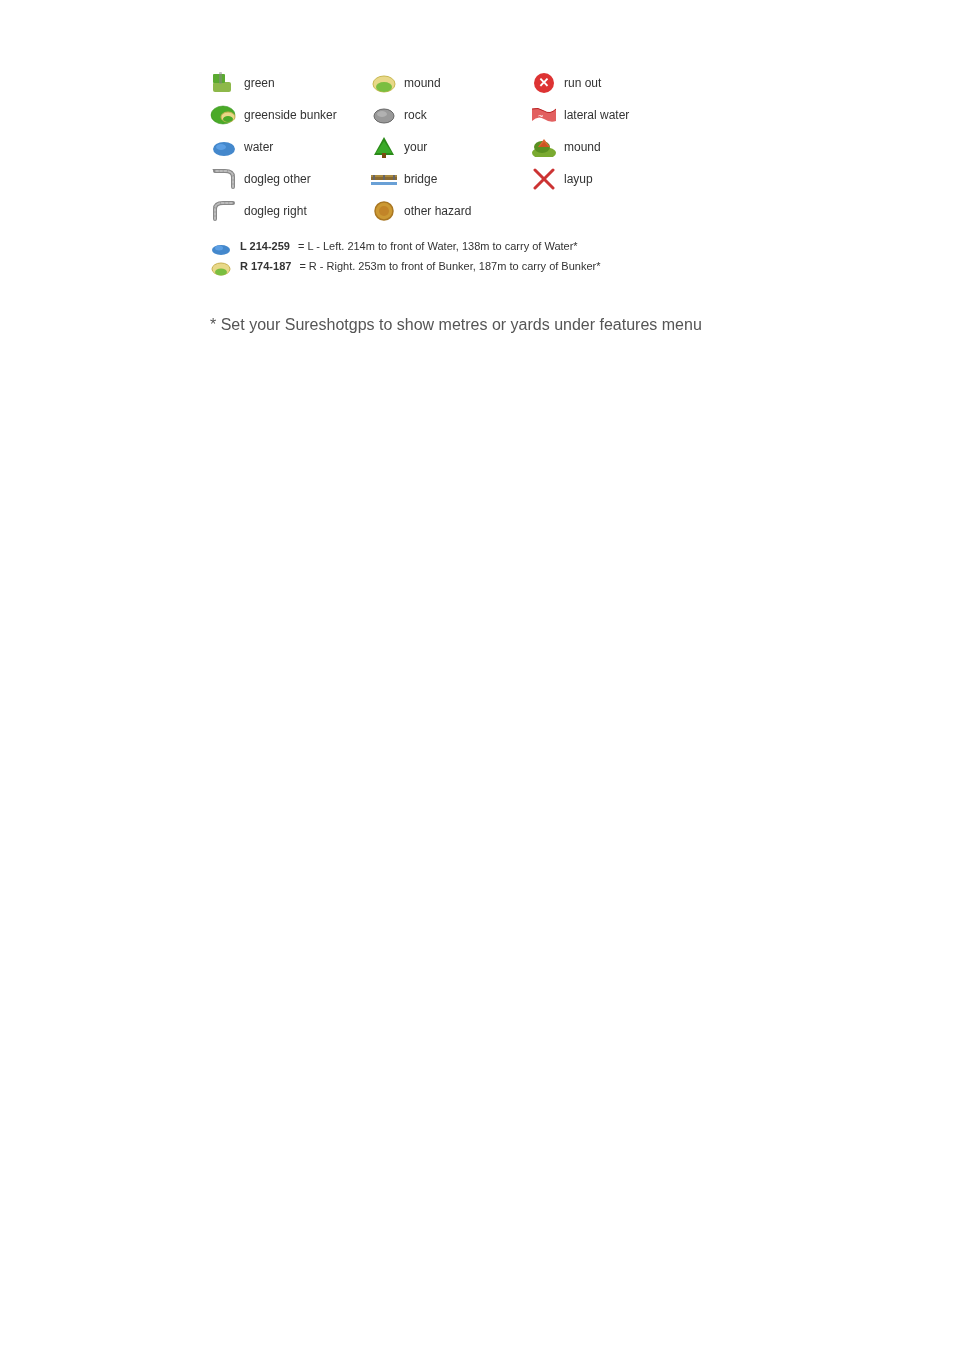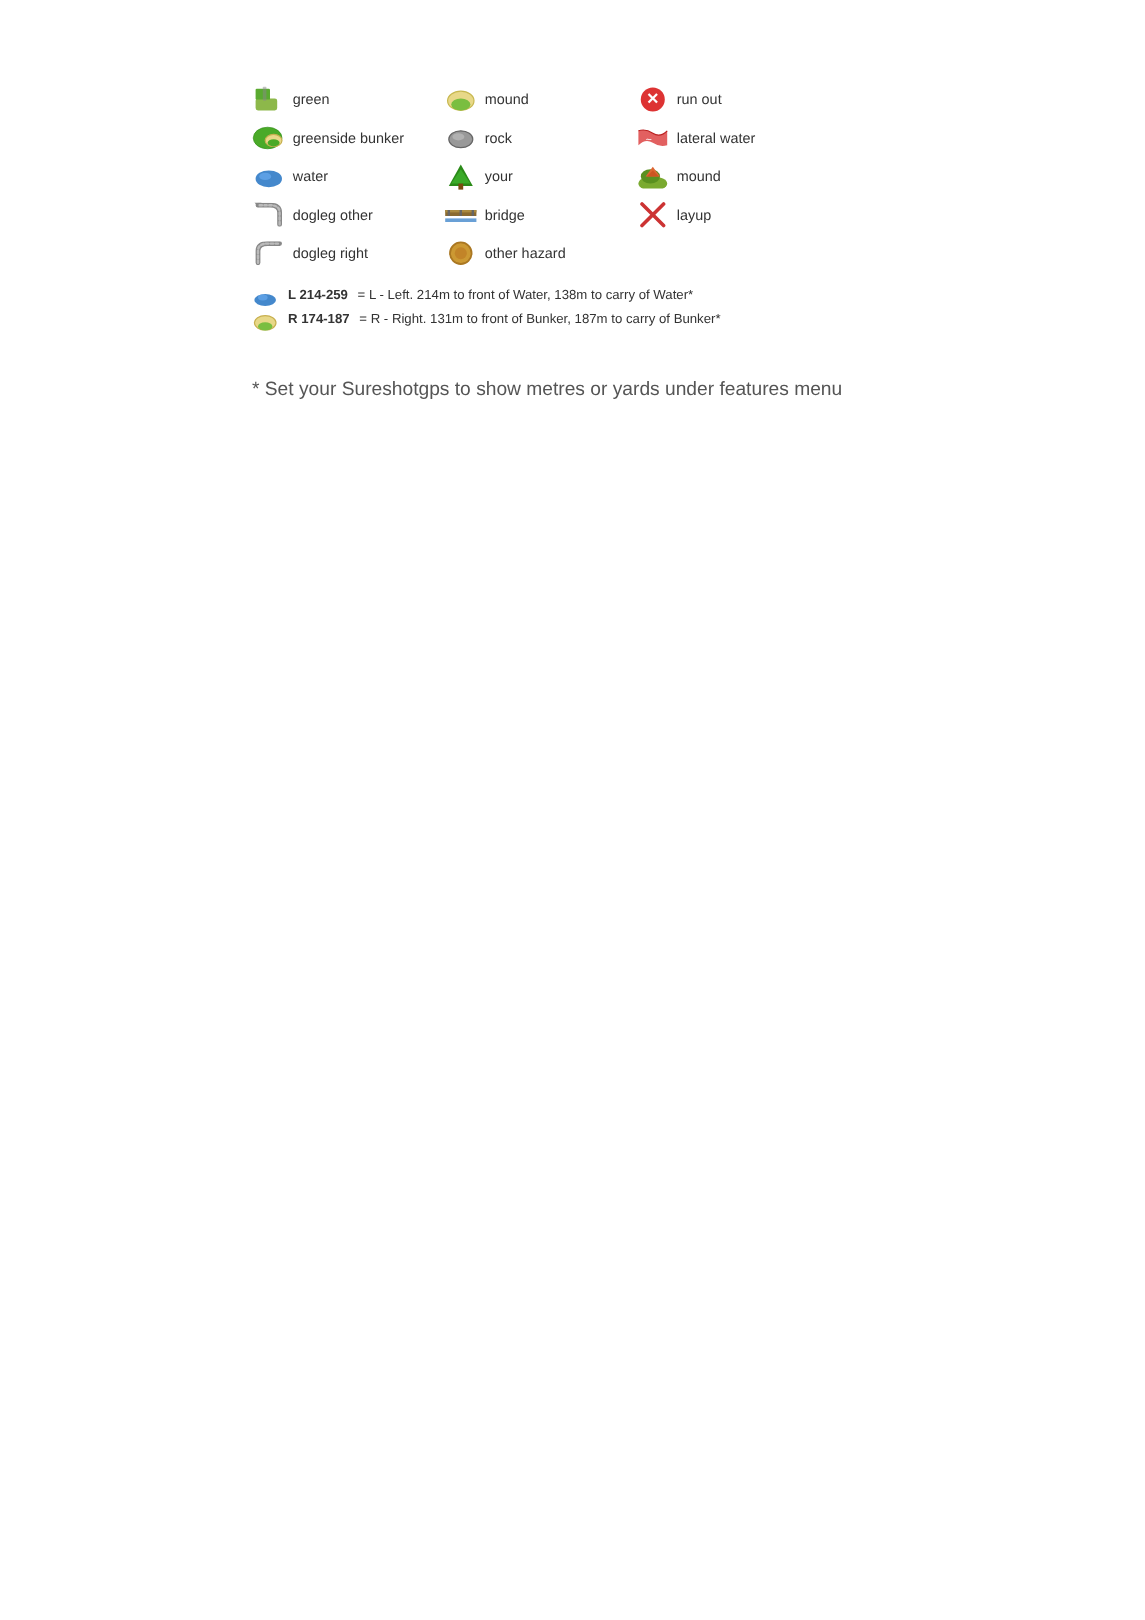--- a/index.html
+++ b/index.html
@@ -243,21 +243,21 @@
   </div>
 
   <div class="info-row">
     <div class="info-icon">
       <svg width="22" height="16" viewBox="0 0 22 16">
         <ellipse cx="11" cy="9" rx="9" ry="6" fill="#e8d888" stroke="#c8b050" stroke-width="1"></ellipse>
         <ellipse cx="11" cy="12" rx="6" ry="3.5" fill="#7abe40"></ellipse>
       </svg>
     </div>
     <span style="font-weight:bold;">R 174-187</span>
-    <span> = R - Right. 131m to front of Bunker, 187m to carry of Bunker*</span>
+    <span> = R - Right. 253m to front of Bunker, 187m to carry of Bunker*</span>
   </div>
 
 
 </div>
 
 <div class="footnote">
   <span>* Set your Sureshotgps to show metres or yards under features menu</span>
 </div>
 
 </body></html>

